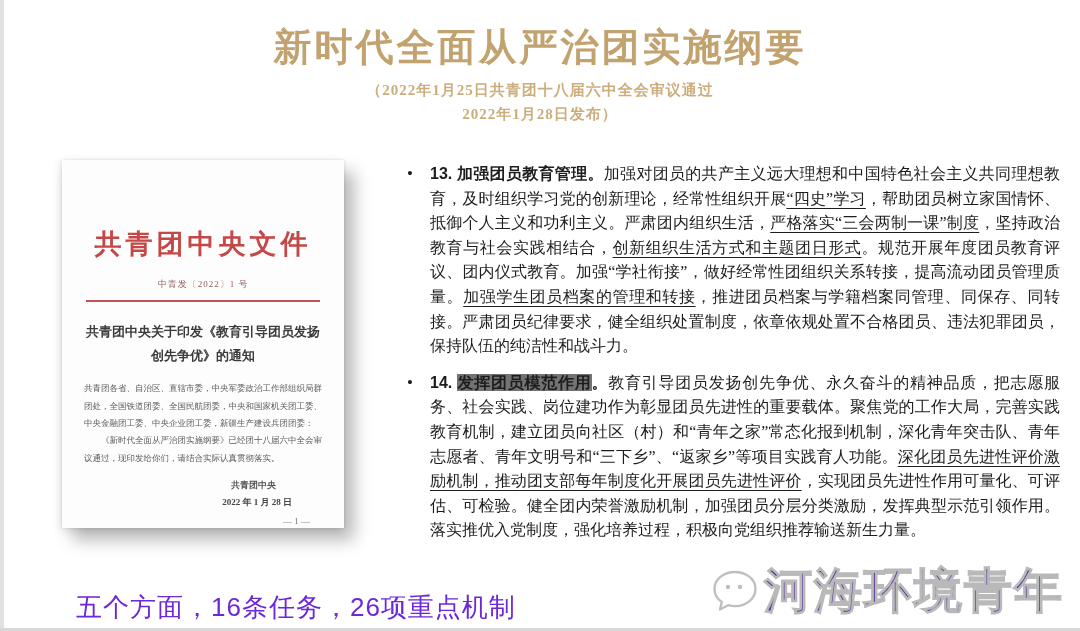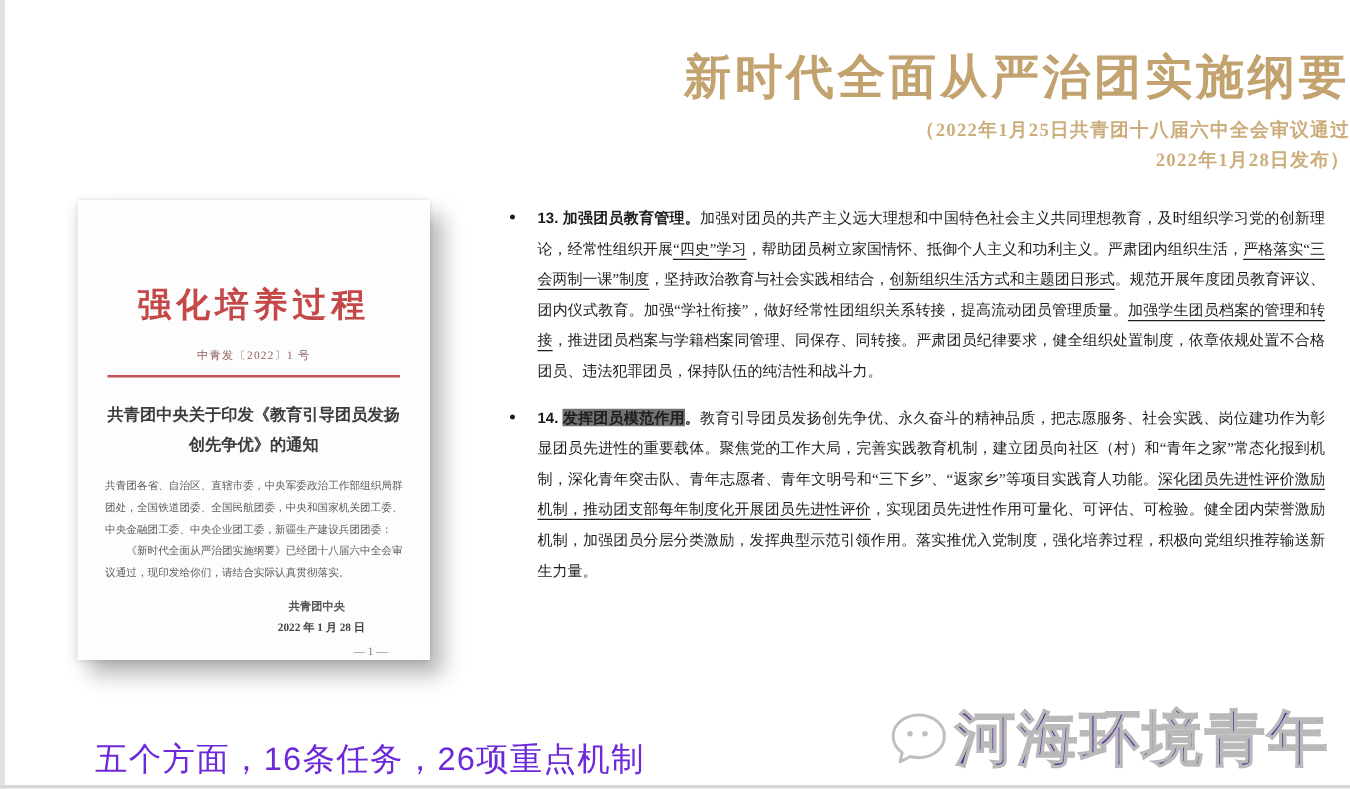--- a/index.html
+++ b/index.html
@@ -5,21 +5,21 @@
   html,body{margin:0;padding:0;background:#fff;}
   .canvas{
     position:relative;width:1080px;height:631px;background:#ffffff;overflow:hidden;
     font-family:"Liberation Serif","DejaVu Serif",serif;
   }
   
   .edge-left{position:absolute;left:0;top:0;bottom:0;width:4px;background:#e2e2e2;}
   .edge-bottom{position:absolute;left:0;right:0;bottom:0;height:3px;background:#d8d8d8;}
 
   
-  .header{position:absolute;left:0;top:15px;width:100%;text-align:right;}
+  .header{position:absolute;left:0;top:0;width:100%;text-align:center;}
   .main-title{
     margin:26px 0 0 0;font-size:38px;font-weight:700;letter-spacing:3px;
     color:#c2a26e;line-height:1.15;
   }
   .subtitle{margin-top:8px;font-size:15px;color:#ccae7d;line-height:1.6;letter-spacing:1px;font-weight:600;}
 
   
   .doc-page{
     position:absolute;left:62px;top:160px;width:282px;height:368px;background:#fdfdfd;
     box-shadow:0 0 3px rgba(0,0,0,.12), 10px 12px 16px rgba(0,0,0,.28), -3px 2px 8px rgba(0,0,0,.08);
@@ -39,21 +39,21 @@
   
   .caption{
     position:absolute;left:76px;top:590px;font-family:"Liberation Sans","DejaVu Sans",sans-serif;
     font-size:26px;color:#6d28d9;letter-spacing:1px;
   }
 
   
   .points{position:absolute;left:402px;top:162px;width:658px;}
   .point{display:flex;margin:0 0 12px 0;}
   .dot{width:28px;flex:0 0 28px;font-size:17px;line-height:24.6px;color:#1d1d1d;padding-left:5px;box-sizing:border-box;}
-  .ptext{flex:1;font-size:12px;line-height:24.6px;color:#1d1d1d;text-align:justify;}
+  .ptext{flex:1;font-size:16px;line-height:24.6px;color:#1d1d1d;text-align:justify;}
   .num{font-weight:700;font-family:"Liberation Sans","DejaVu Sans",sans-serif;}
   .bold{font-weight:700;}
   .u{text-decoration:underline;text-underline-offset:4px;text-decoration-thickness:1px;}
   .hl{background:#737373;}
 
   
   .watermark{position:absolute;right:16px;bottom:8px;display:flex;align-items:center;gap:4px;opacity:.95;}
   .wm-text{
     font-family:"Liberation Sans","DejaVu Sans",sans-serif;font-size:48px;font-weight:700;letter-spacing:2px;
     color:#4c1d95;-webkit-text-stroke:1.2px #b6b6b6;
@@ -66,21 +66,21 @@
 
   <div class="header">
     <h1 class="main-title">新时代全面从严治团实施纲要</h1>
     <div class="subtitle">
       <div>（2022年1月25日共青团十八届六中全会审议通过</div>
       <div>2022年1月28日发布）</div>
     </div>
   </div>
 
   <div class="doc-page">
-    <div class="doc-agency">强化培养过程</div>
+    <div class="doc-agency">共青团中央文件</div>
     <div class="doc-number">中青发〔2022〕1 号</div>
     <div class="doc-rule"></div>
     <div class="doc-title">共青团中央关于印发《教育引导团员发扬创先争优》的通知</div>
     <div class="doc-body">
         <p>共青团各省、自治区、直辖市委，中央军委政治工作部组织局群团处，全国铁道团委、全国民航团委，中央和国家机关团工委、中央金融团工委、中央企业团工委，新疆生产建设兵团团委：</p>
         <p class="ind">《新时代全面从严治团实施纲要》已经团十八届六中全会审议通过，现印发给你们，请结合实际认真贯彻落实。</p>
       </div>
     <div class="doc-sign">共青团中央</div>
     <div class="doc-date">2022 年 1 月 28 日</div>
     <div class="doc-pageno">— 1 —</div>

